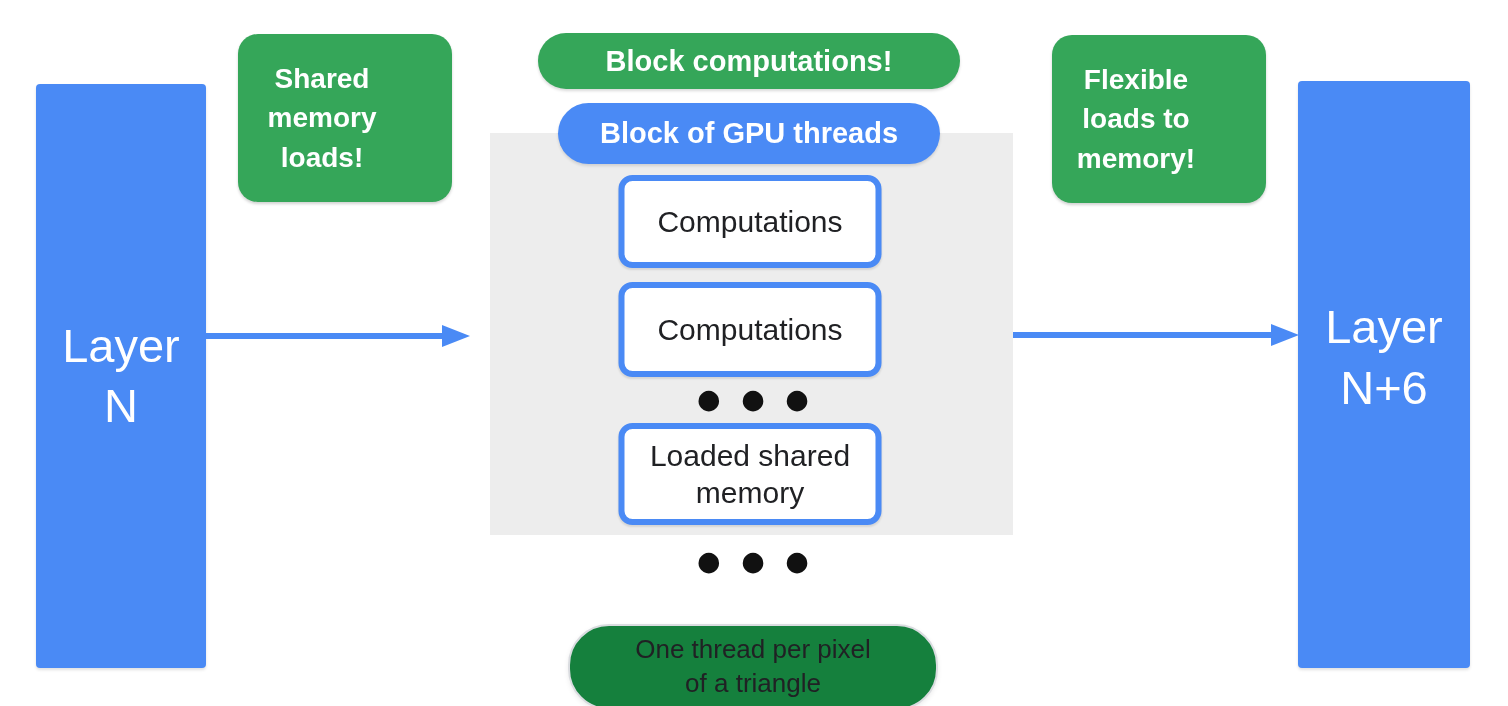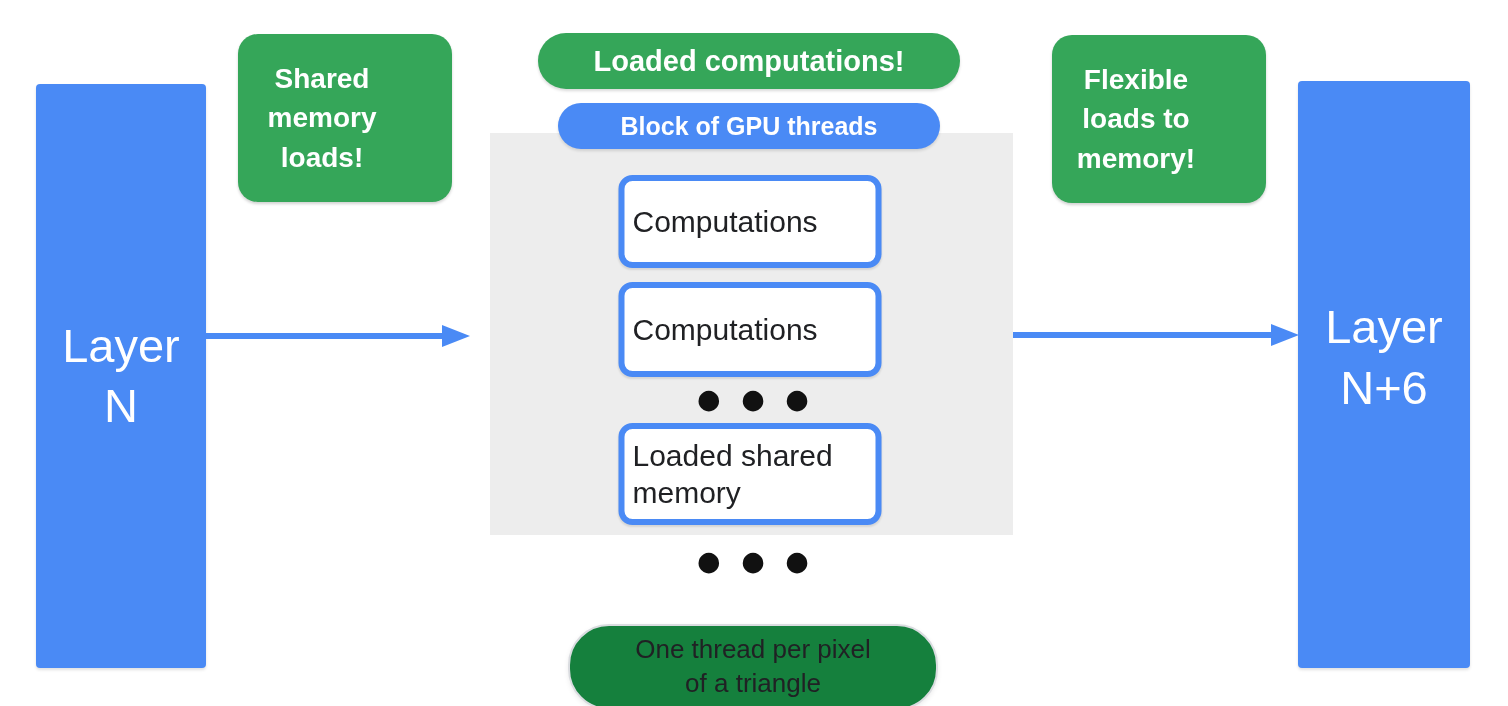--- a/index.html
+++ b/index.html
@@ -70,23 +70,23 @@
     white-space:nowrap;
     transform:translateX(-50%);
   }
   .pill-green{
     left:749px;top:33px;width:422px;height:56px;
     background:var(--c-green);border-radius:28px;
     color:var(--c-text-light);font-size:29px;font-weight:bold;
     box-shadow:0 2px 3px rgba(0,0,0,0.15);
   }
   .pill-blue{
-    left:749px;top:103px;width:382px;height:46px;
+    left:749px;top:103px;width:382px;height:61px;
     background:var(--c-blue);border-radius:31px;
-    color:var(--c-text-light);font-size:25px;font-weight:bold;
+    color:var(--c-text-light);font-size:29px;font-weight:bold;
     box-shadow:0 2px 3px rgba(0,0,0,0.12);
   }
   .pill-white{
     left:753px;top:587px;width:370px;height:86px;
     background:#15803d;
     border:2px solid var(--c-pill-border);
     border-radius:41px;
     box-shadow:0 2px 5px rgba(0,0,0,0.08);
     white-space:normal;
     margin-top:37px;
@@ -107,21 +107,21 @@
     border-radius:14px;
     display:flex;align-items:center;justify-content:center;
     box-shadow:0 2px 2px rgba(0,0,0,0.10);
   }
   .wbox-1{top:175px;height:93px;}
   .wbox-2{top:282px;height:95px;}
   .wbox-3{top:423px;height:102px;}
   .wbox-text{
     display:block;width:235px;
     color:var(--c-text-dark);
-    font-size:30px;line-height:1.25;
+    font-size:30px;line-height:1.25;text-align:center;
   }
 
   
   .dots{
     position:absolute;
     left:753px;transform:translateX(-50%);
     font-family:"DejaVu Sans",sans-serif;
     font-size:27px;line-height:27px;
     letter-spacing:6px;
     color:var(--c-dot-black);
@@ -174,21 +174,21 @@
     <div class="arrow-head"></div>
   </div>
   <div class="arrow arrow-right">
     <div class="arrow-line"></div>
     <div class="arrow-head"></div>
   </div>
 
   <div class="panel"></div>
 
   <div class="pill pill-green">
-    <span>Loaded computations!</span>
+    <span>Block computations!</span>
   </div>
   <div class="pill pill-blue">
     <span>Block of GPU threads</span>
   </div>
 
   <div class="wbox wbox-1">
     <span class="wbox-text">Computations</span>
   </div>
   <div class="wbox wbox-2">
     <span class="wbox-text">Computations</span>

